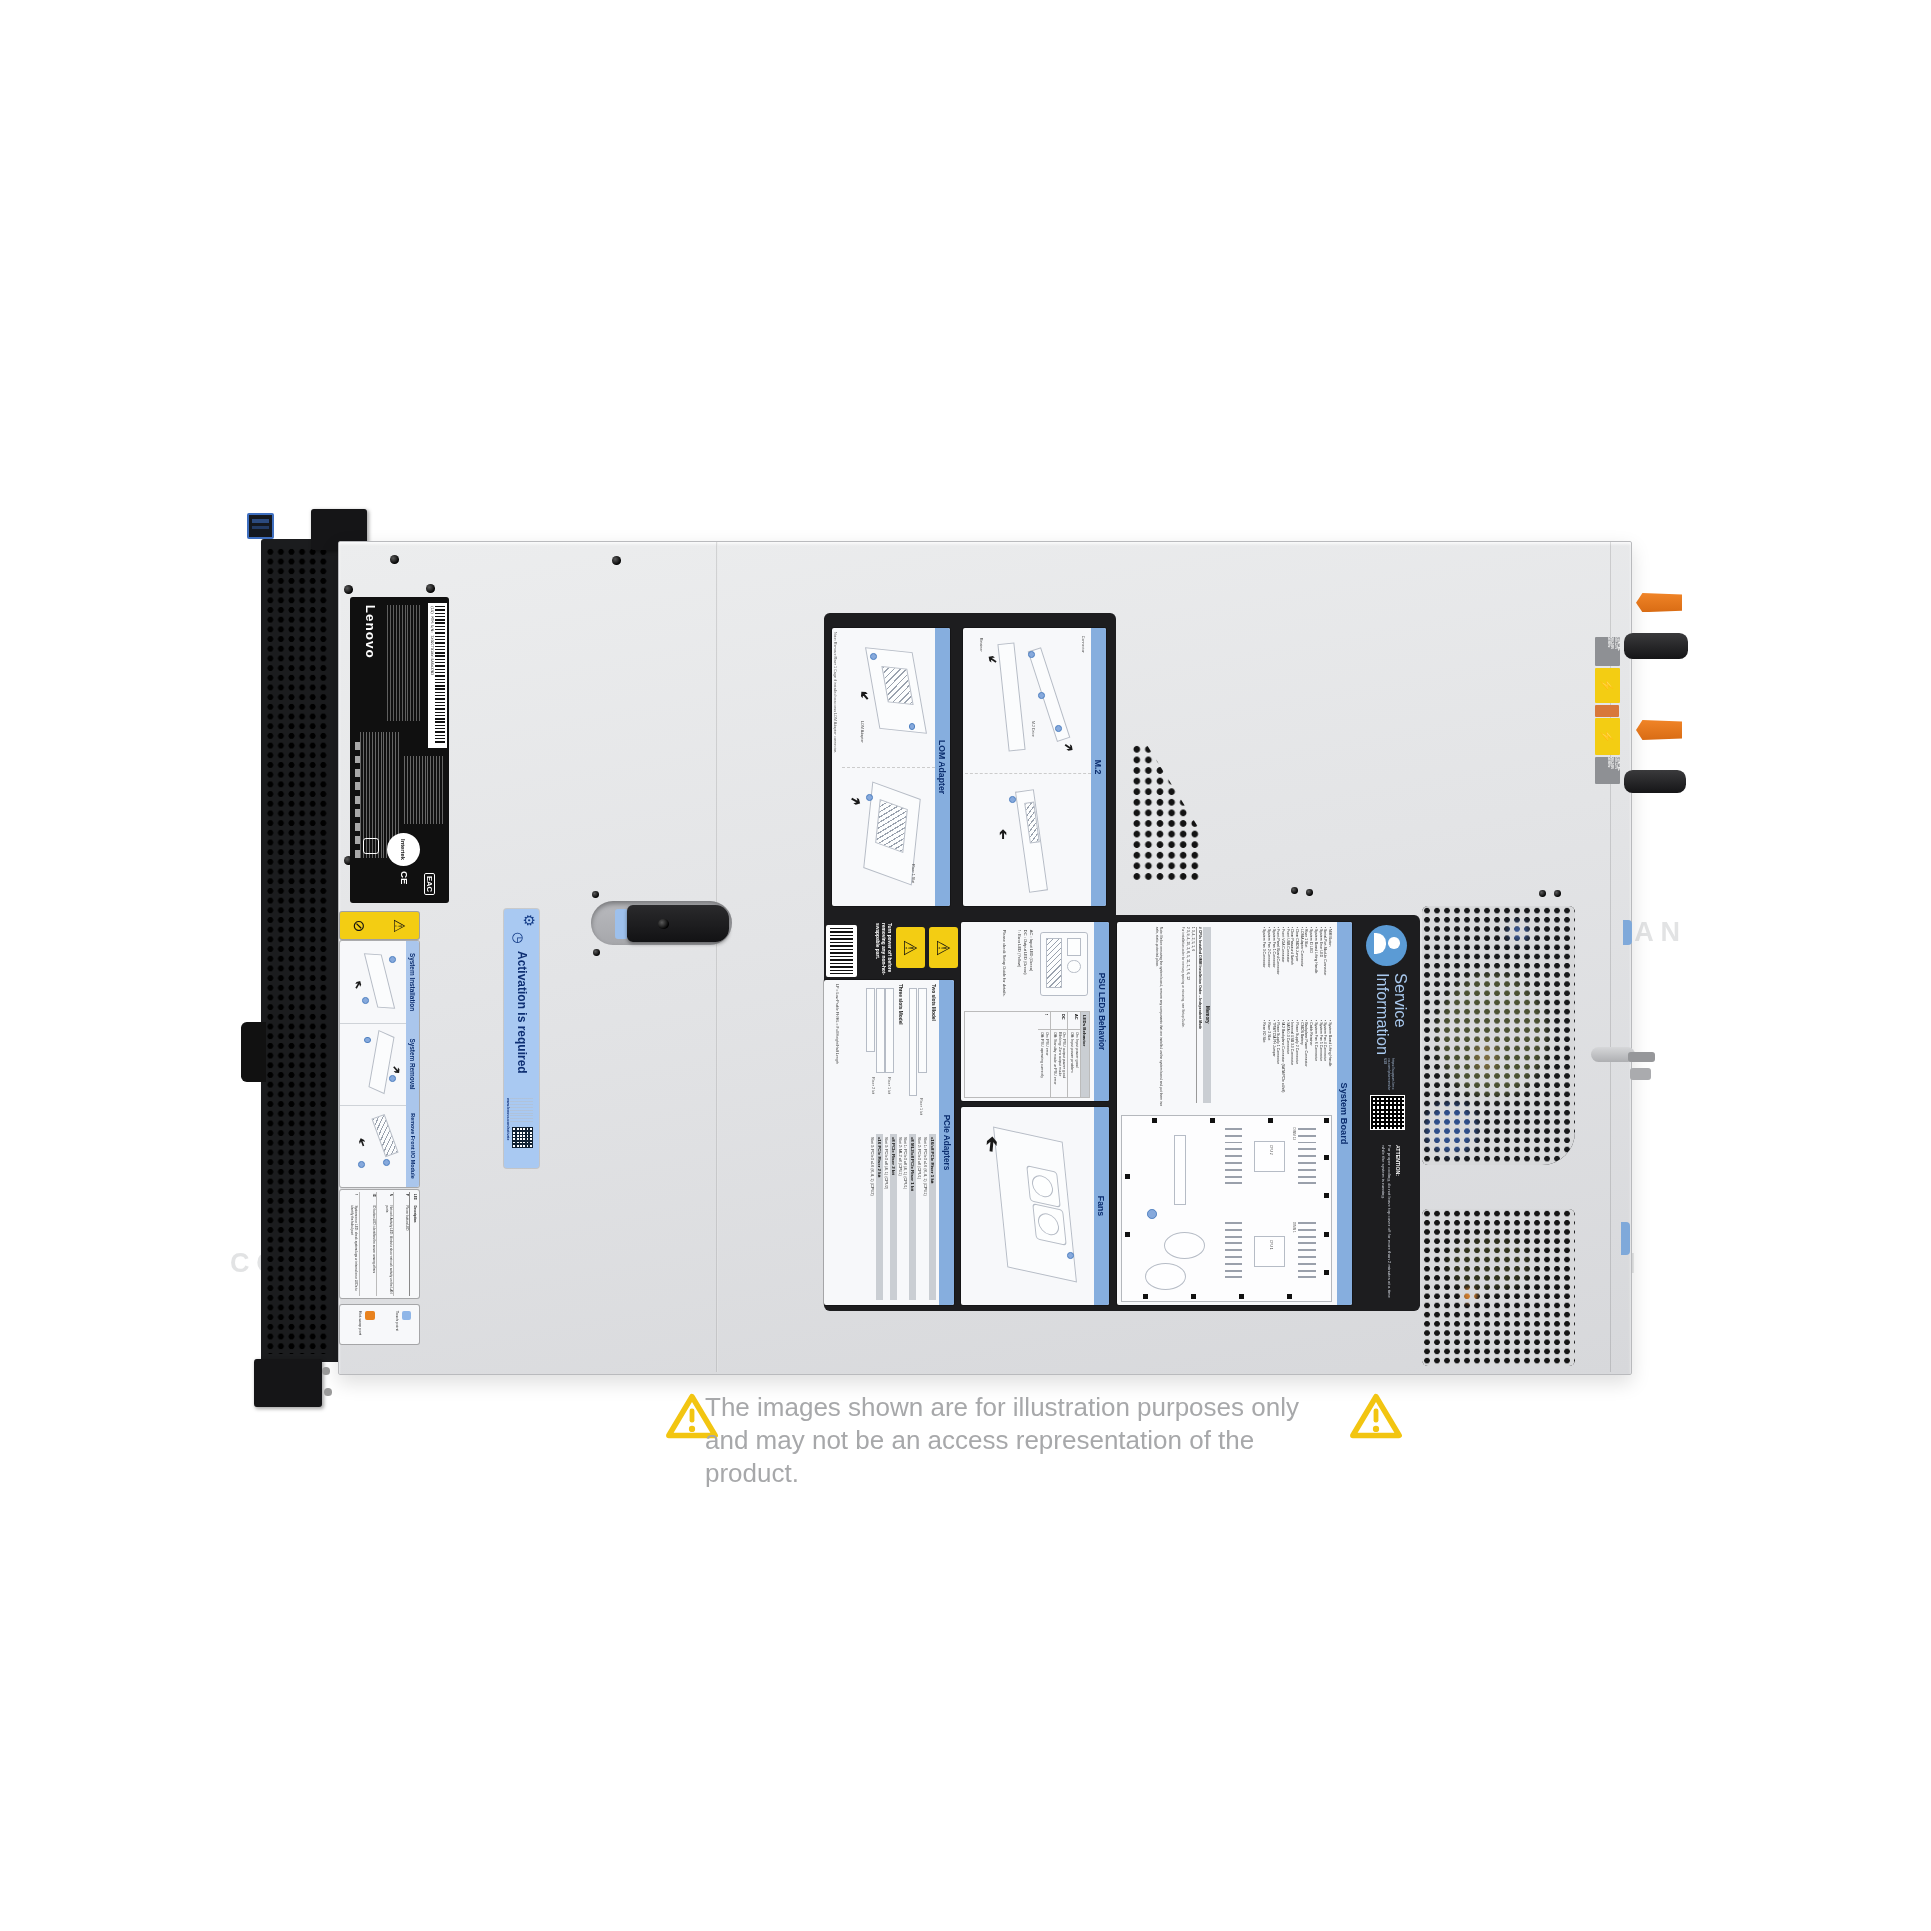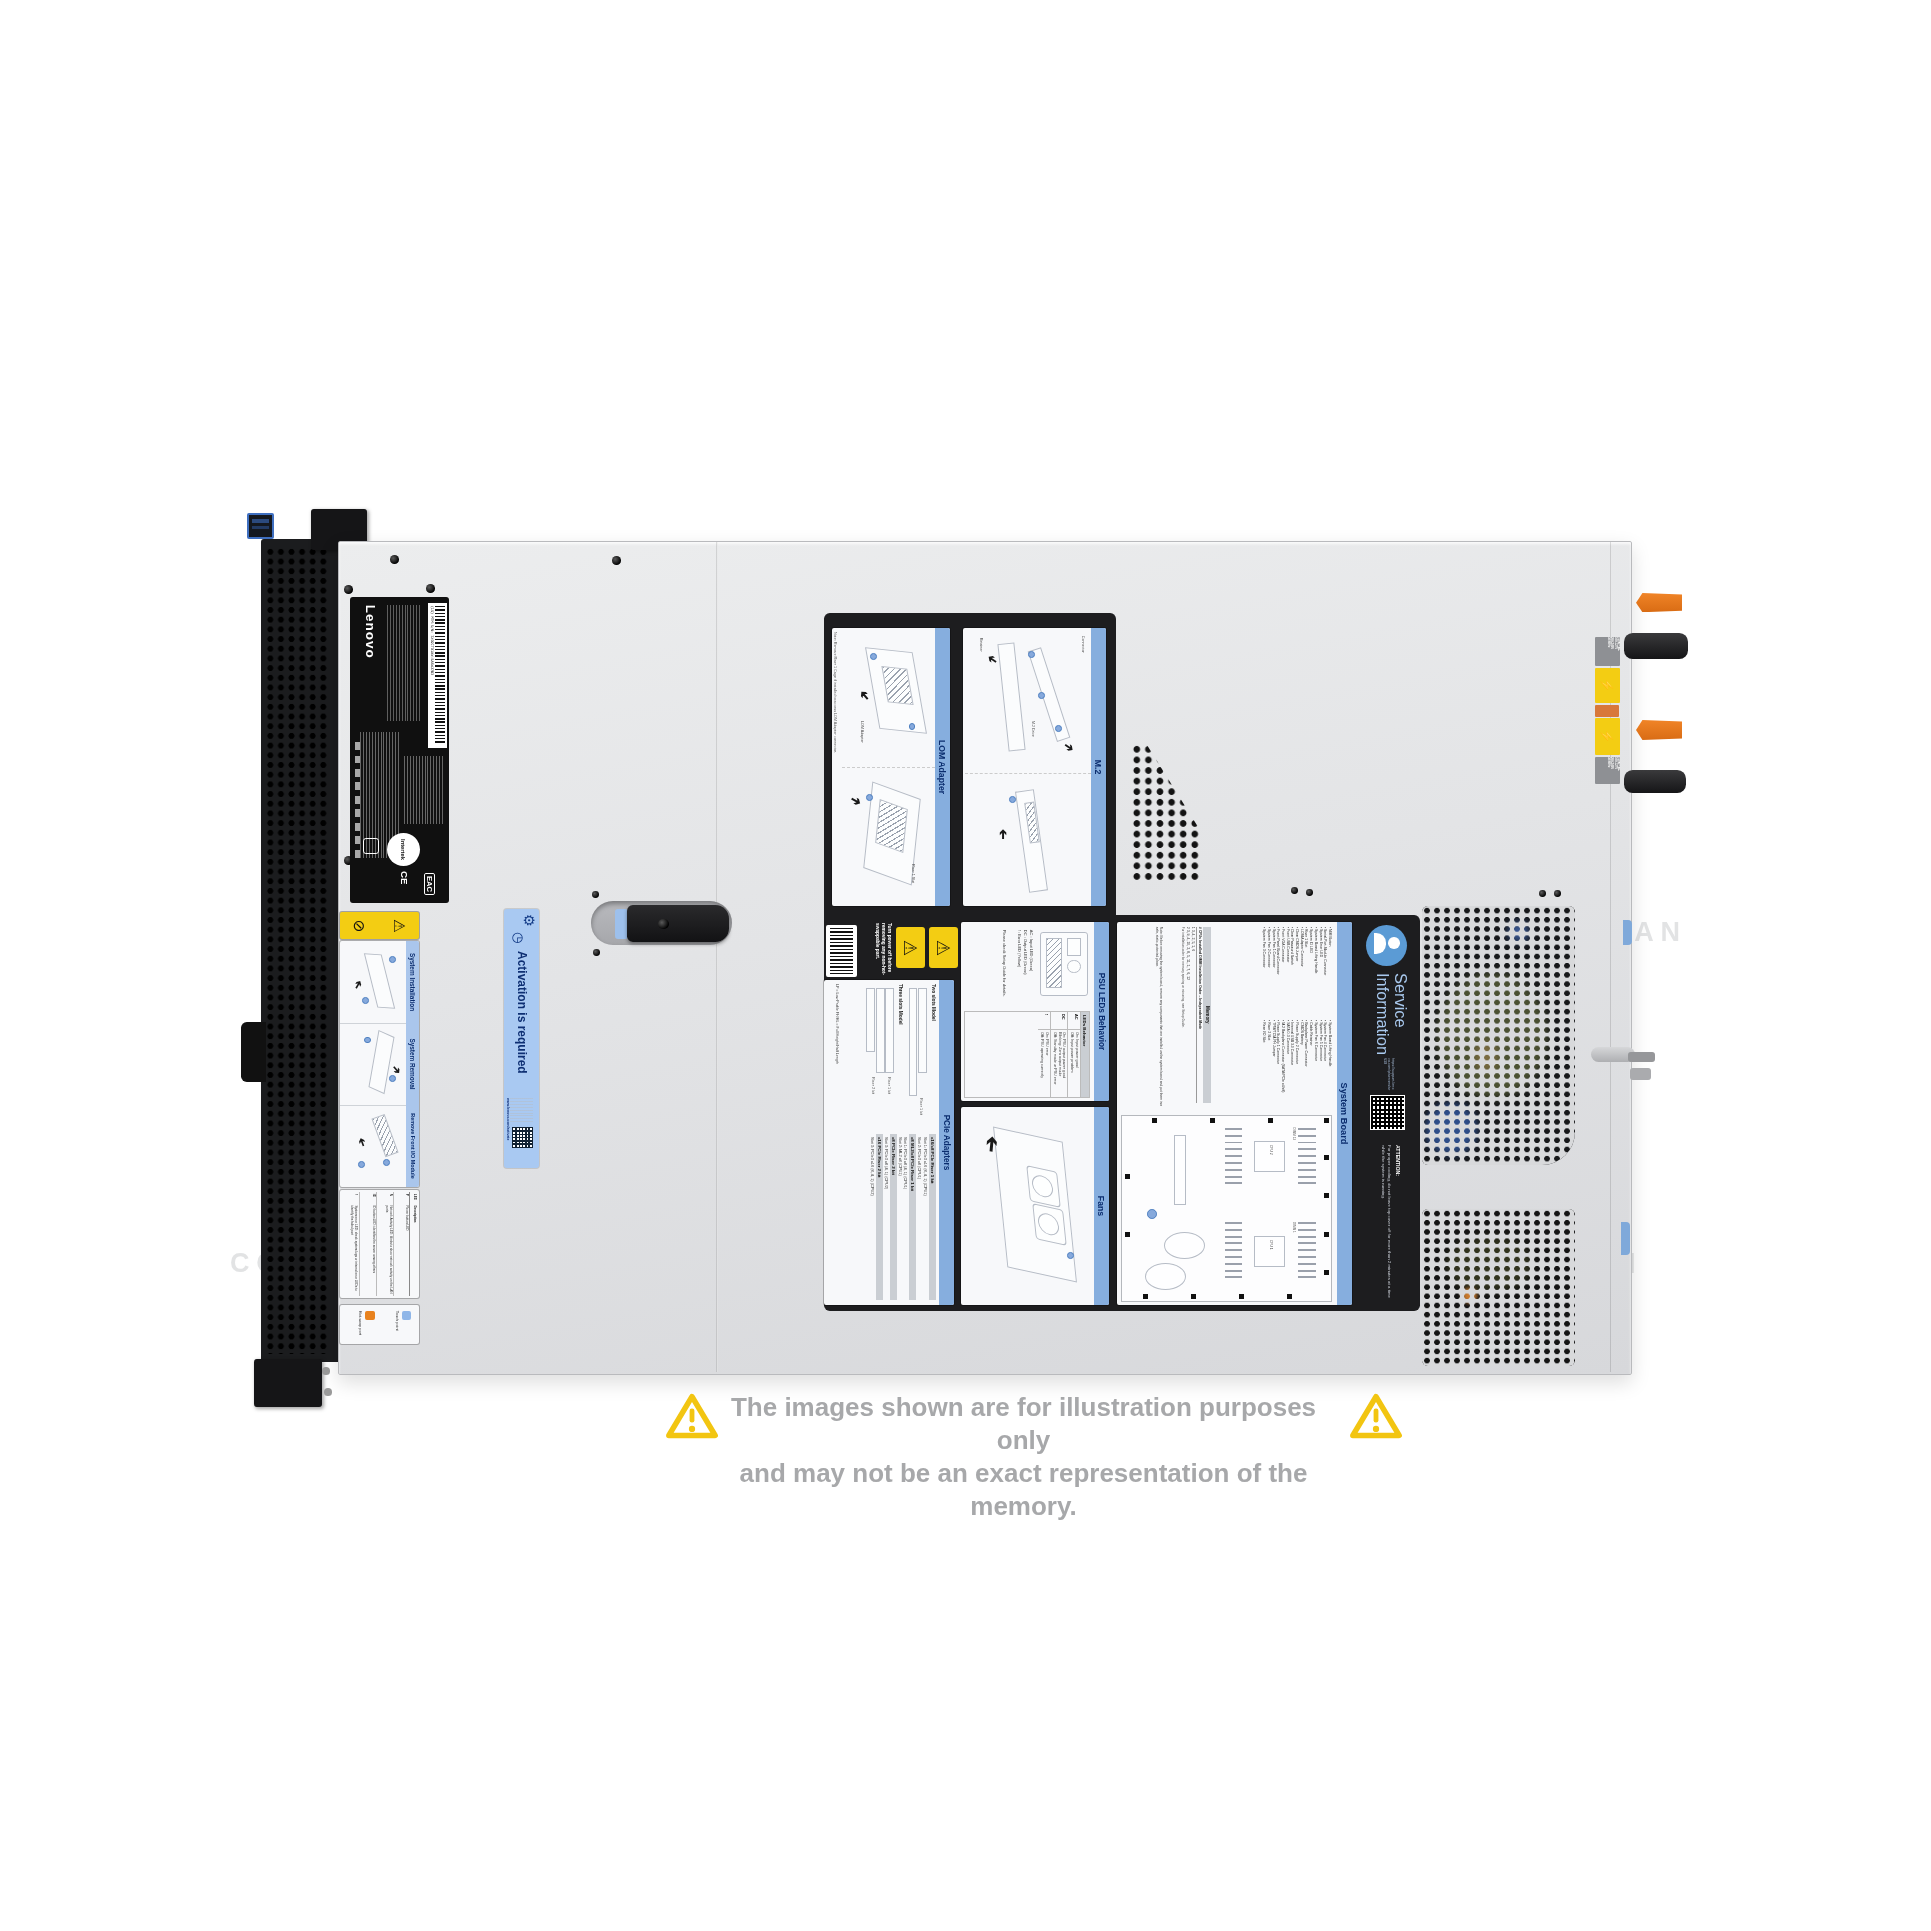--- a/index.html
+++ b/index.html
@@ -487,23 +487,23 @@
   <div class="abs" style="left:1628px;top:1052px;width:27px;height:9.7px;background:#96979a;border-radius:2.9px;"></div>
   <div class="abs" style="left:1630px;top:1068px;width:21px;height:11.6px;background:#aaabae;border-radius:2.9px;"></div>
 
   <div class="abs" style="left:664px;top:1391px;width:56px;height:50px;">
     <svg width="56" height="50" viewBox="0 0 60 54">
         <path d="M30 6 L55 48 L5 48 Z" fill="#ffffff" stroke="#f2c511" stroke-width="6" stroke-linejoin="round"></path>
         <rect x="27.4" y="19" width="5.2" height="15" rx="2.4" fill="#f2c511"></rect>
         <circle cx="30" cy="41" r="3.4" fill="#f2c511"></circle>
       </svg>
   </div>
-  <div class="abs" style="left:705px;top:1391px;width:637px;text-align:center;color:#a7a8aa;font-weight:bold;font-size:26px;line-height:33px;">
+  <div class="abs" style="left:705px;top:1391px;width:637px;text-align:left;color:#a7a8aa;font-weight:normal;font-size:26px;line-height:33px;">
     <div>The images shown are for illustration purposes only</div>
-    <div>and may not be an exact representation of the memory.</div>
+    <div>and may not be an access representation of the product.</div>
   </div>
   <div class="abs" style="left:1348px;top:1391px;width:56px;height:50px;">
     <svg width="56" height="50" viewBox="0 0 60 54">
         <path d="M30 6 L55 48 L5 48 Z" fill="#ffffff" stroke="#f2c511" stroke-width="6" stroke-linejoin="round"></path>
         <rect x="27.4" y="19" width="5.2" height="15" rx="2.4" fill="#f2c511"></rect>
         <circle cx="30" cy="41" r="3.4" fill="#f2c511"></circle>
       </svg>
   </div>
 
 </div>

